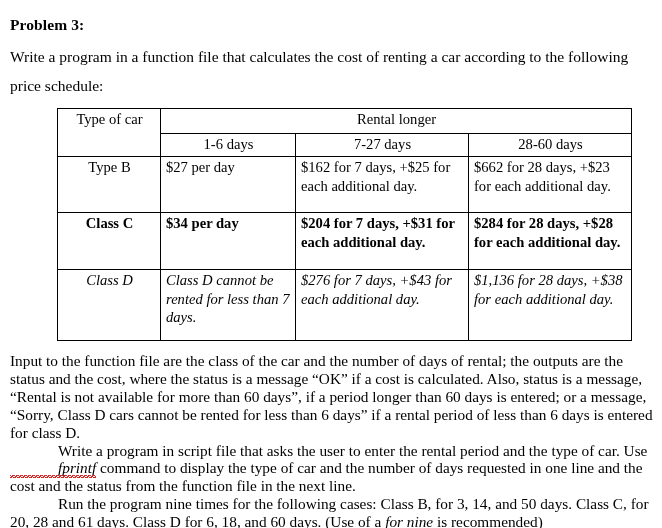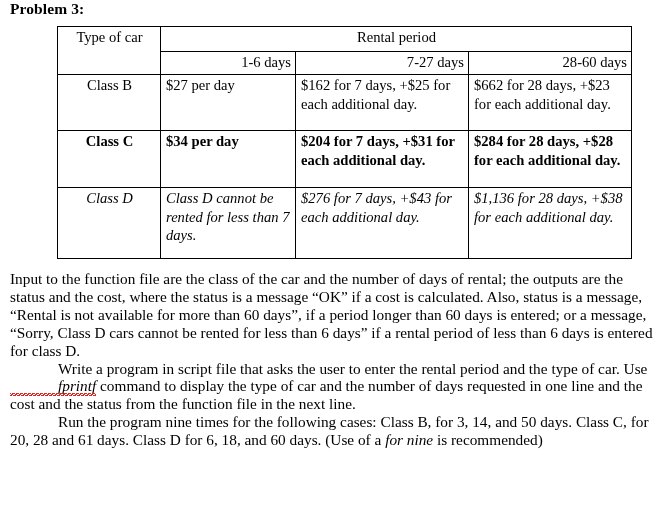--- a/index.html
+++ b/index.html
@@ -20,21 +20,21 @@
     width: 662px;
     height: 528px;
     padding: 0;
   }
 
   
   .heading {
     font-weight: bold;
     font-size: 15.5px;
     line-height: 18px;
-    margin: 0 0 0 10px;
+    margin: 16px 0 0 10px;
     letter-spacing: 0.1px;
   }
 
   
   .intro {
     font-size: 15.5px;
     line-height: 29px;
     margin: 8px 0 0 10px;
     width: 620px;
   }
@@ -60,21 +60,21 @@
   .col-a    { width: 135px; }
   .col-b    { width: 173px; }
   .col-c    { width: 163px; }
 
   td.center { text-align: center; }
   td.cell-type { text-align: center; }
   td.tall-b { height: 52px; }
   td.tall-c { height: 53px; font-weight: bold; }
   td.tall-d { height: 67px; font-style: italic; }
   td.hdr-main { height: 21px; }
-  td.hdr-sub  { height: 19px; text-align: right; }
+  td.hdr-sub  { height: 19px; }
 
   
   .body-text {
     font-size: 15.3px;
     line-height: 17.9px;
     margin: 11px 0 0 10px;
     width: 645px;
     text-align: left;
   }
   .body-text p {
@@ -117,42 +117,43 @@
     border-bottom: 1.6px dotted #c81e1e;
   }
 </style>
 </head>
 <body>
 
 <div class="page">
 
   <div class="heading">Problem 3:</div>
 
+  <div class="intro">Write a program in a function file that calculates the cost of renting a car according to the following price schedule:</div>
 
   <div class="table-wrap">
     <table class="rental">
       <colgroup>
         <col class="col-type">
         <col class="col-a">
         <col class="col-b">
         <col class="col-c">
       </colgroup>
       <tbody>
         <tr>
           <td class="center hdr-main" rowspan="2">Type of car</td>
-          <td class="center hdr-main" colspan="3">Rental period</td>
+          <td class="center hdr-main" colspan="3">Rental longer</td>
         </tr>
         <tr>
           <td class="center hdr-sub">1-6 days</td>
           <td class="center hdr-sub">7-27 days</td>
           <td class="center hdr-sub">28-60 days</td>
         </tr>
 
         <tr>
-          <td class="cell-type tall-b">Class B</td>
+          <td class="cell-type tall-b">Type B</td>
           <td class="tall-b">$27 per day</td>
           <td class="tall-b">$162 for 7 days, +$25 for each additional day.</td>
           <td class="tall-b">$662 for 28 days, +$23 for each additional day.</td>
         </tr>
 
         <tr>
           <td class="cell-type tall-c">Class C</td>
           <td class="tall-c">$34 per day</td>
           <td class="tall-c">$204 for 7 days, +$31 for each additional day.</td>
           <td class="tall-c">$284 for 28 days, +$28 for each additional day.</td>

